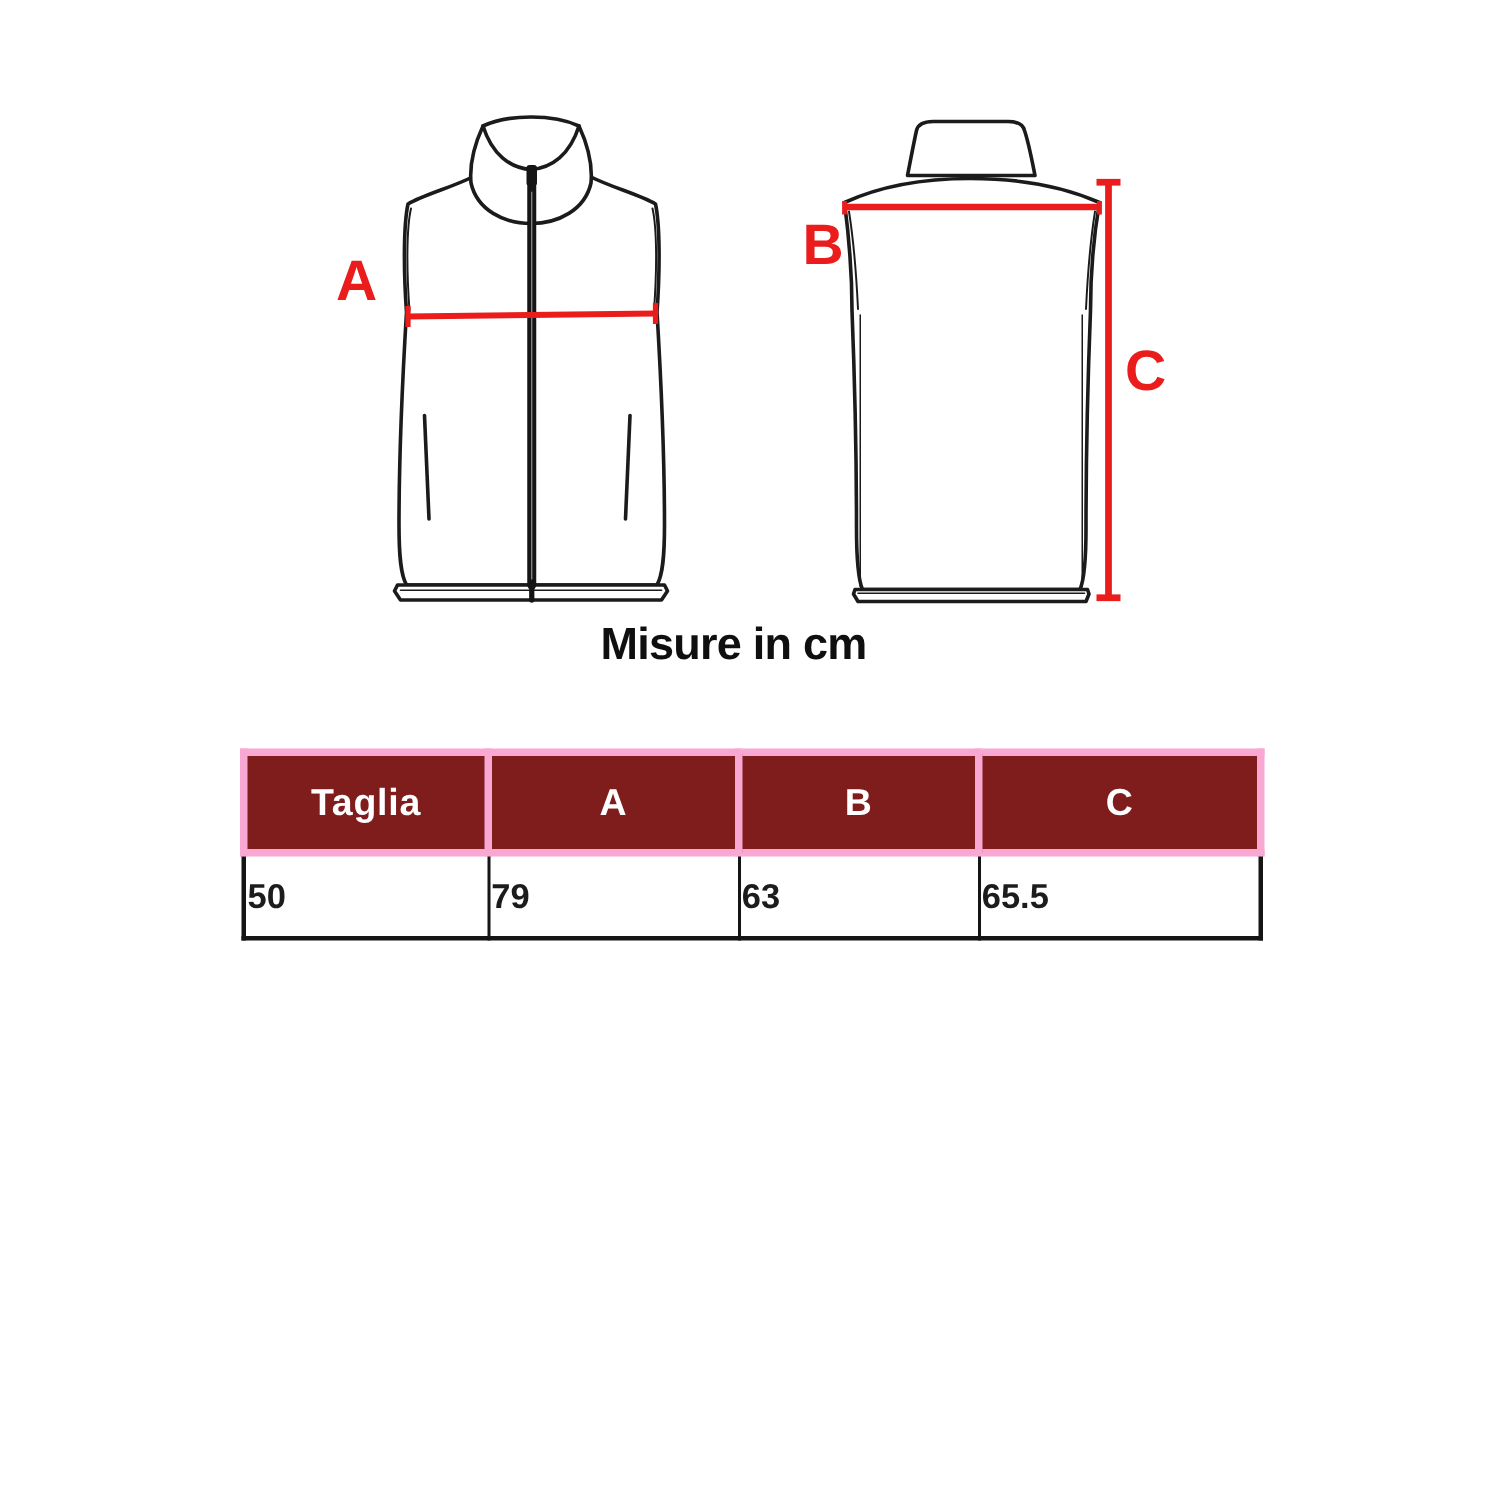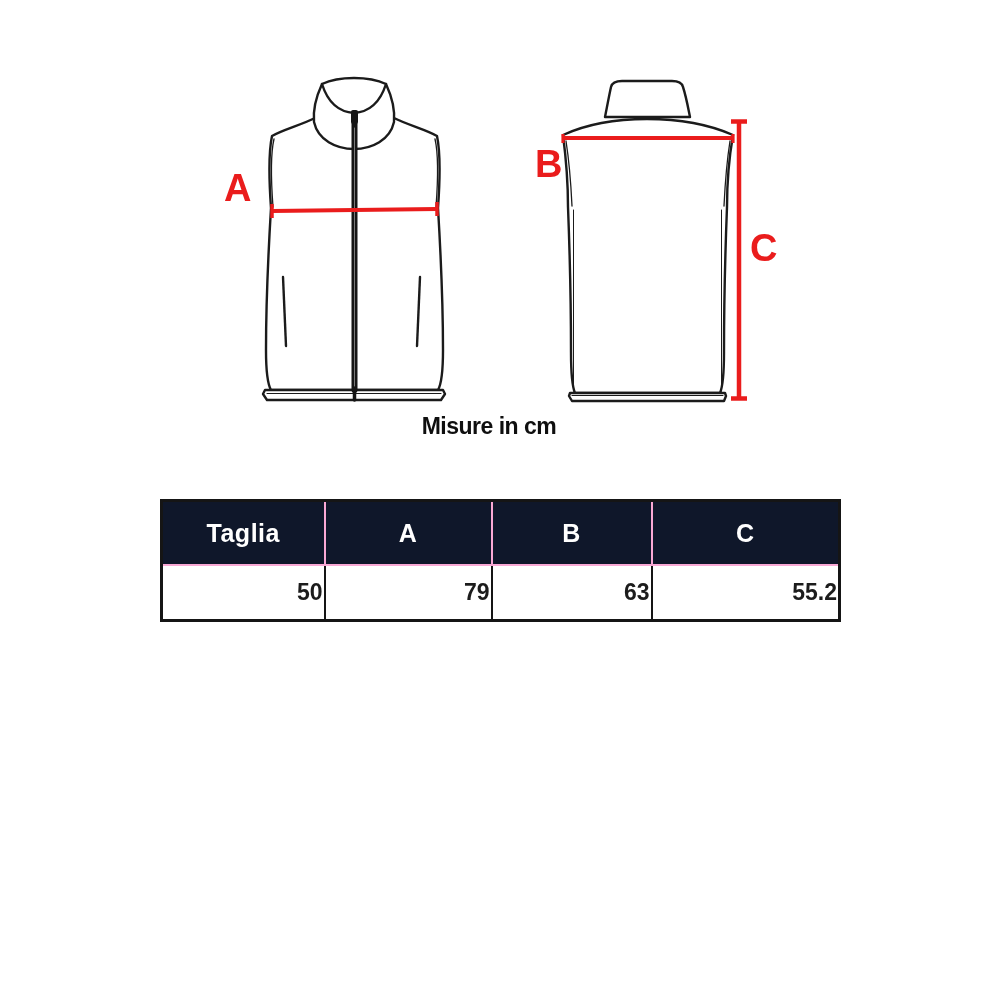--- a/index.html
+++ b/index.html
@@ -10,35 +10,35 @@
   .diagram-svg { position:absolute; left:0; top:0; }
   .dim-label {
     position:absolute; color:#ea1c1c; font-weight:bold; font-size:38px;
     line-height:1; user-select:none;
   }
   .label-a { left:224px; top:169px; }
   .label-b { left:535px; top:145px; }
   .label-c { left:750px; top:229px; }
   .diagram-title {
     position:absolute; left:0; top:413px; width:978px; text-align:center;
-    font-size:23px; font-weight:bold; color:#0f0f0f; letter-spacing:-0.5px;
+    font-size:30px; font-weight:bold; color:#0f0f0f; letter-spacing:-0.5px;
   }
   table.size-table {
     position:absolute; left:160px; top:499px; width:678px;
     border-collapse:collapse; table-layout:fixed;
     border:3px solid #151515;
   }
   table.size-table th {
-    background:#0f172a; color:#ffffff; height:60px;
+    background:#7f1d1d; color:#ffffff; height:60px;
     font-size:25px; font-weight:bold; text-align:center;
-    border:2px solid #f9a8d4; letter-spacing:0.5px;
+    border:5px solid #f9a8d4; letter-spacing:0.5px;
   }
   table.size-table td {
     background:#ffffff; color:#1c1c1c; height:51px;
-    font-size:23px; font-weight:bold; text-align:right;
+    font-size:23px; font-weight:bold; text-align:left;
     border:2px solid #151515;
   }
   .col-0 { width:163px; } .col-1 { width:167px; }
   .col-2 { width:160px; } .col-3 { width:188px; }
 </style>
 </head>
 <body>
 
 <div class="page">
 
@@ -158,18 +158,18 @@
         <th>A</th>
         <th>B</th>
         <th>C</th>
       </tr>
     </thead>
     <tbody>
       <tr>
         <td>50</td>
         <td>79</td>
         <td>63</td>
-        <td>55.2</td>
+        <td>65.5</td>
       </tr>
     </tbody>
   </table>
 
 </div>
 
 </body></html>

